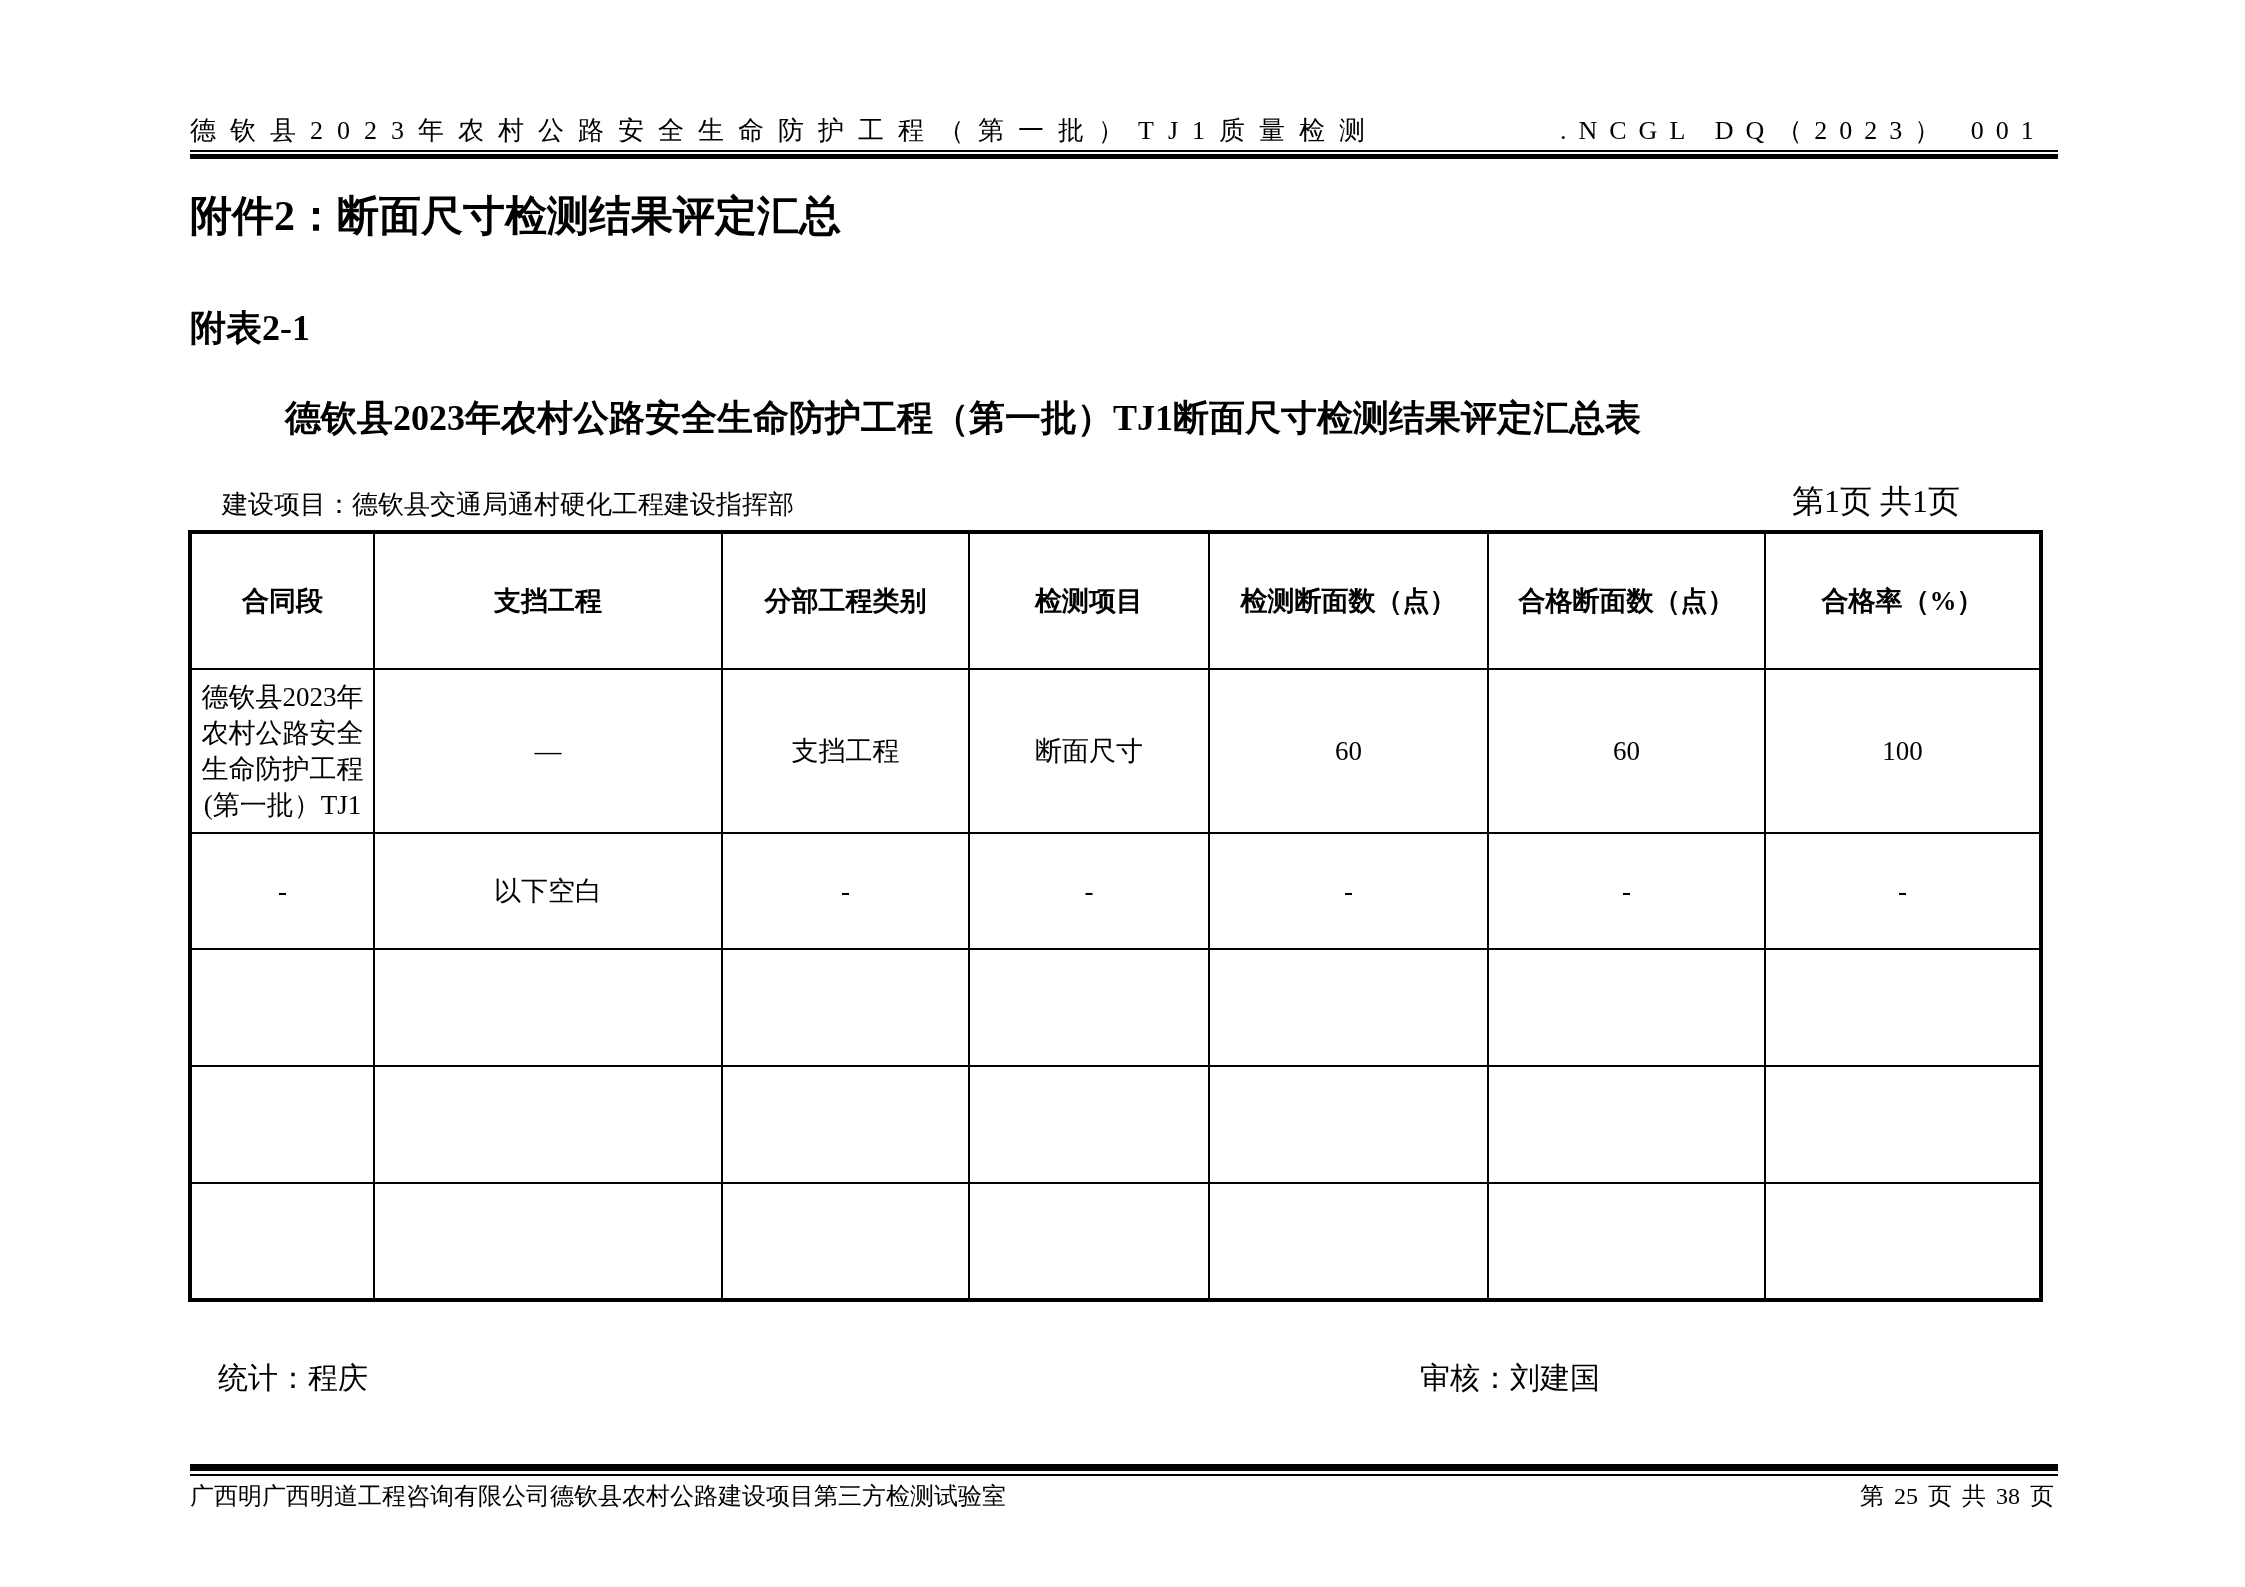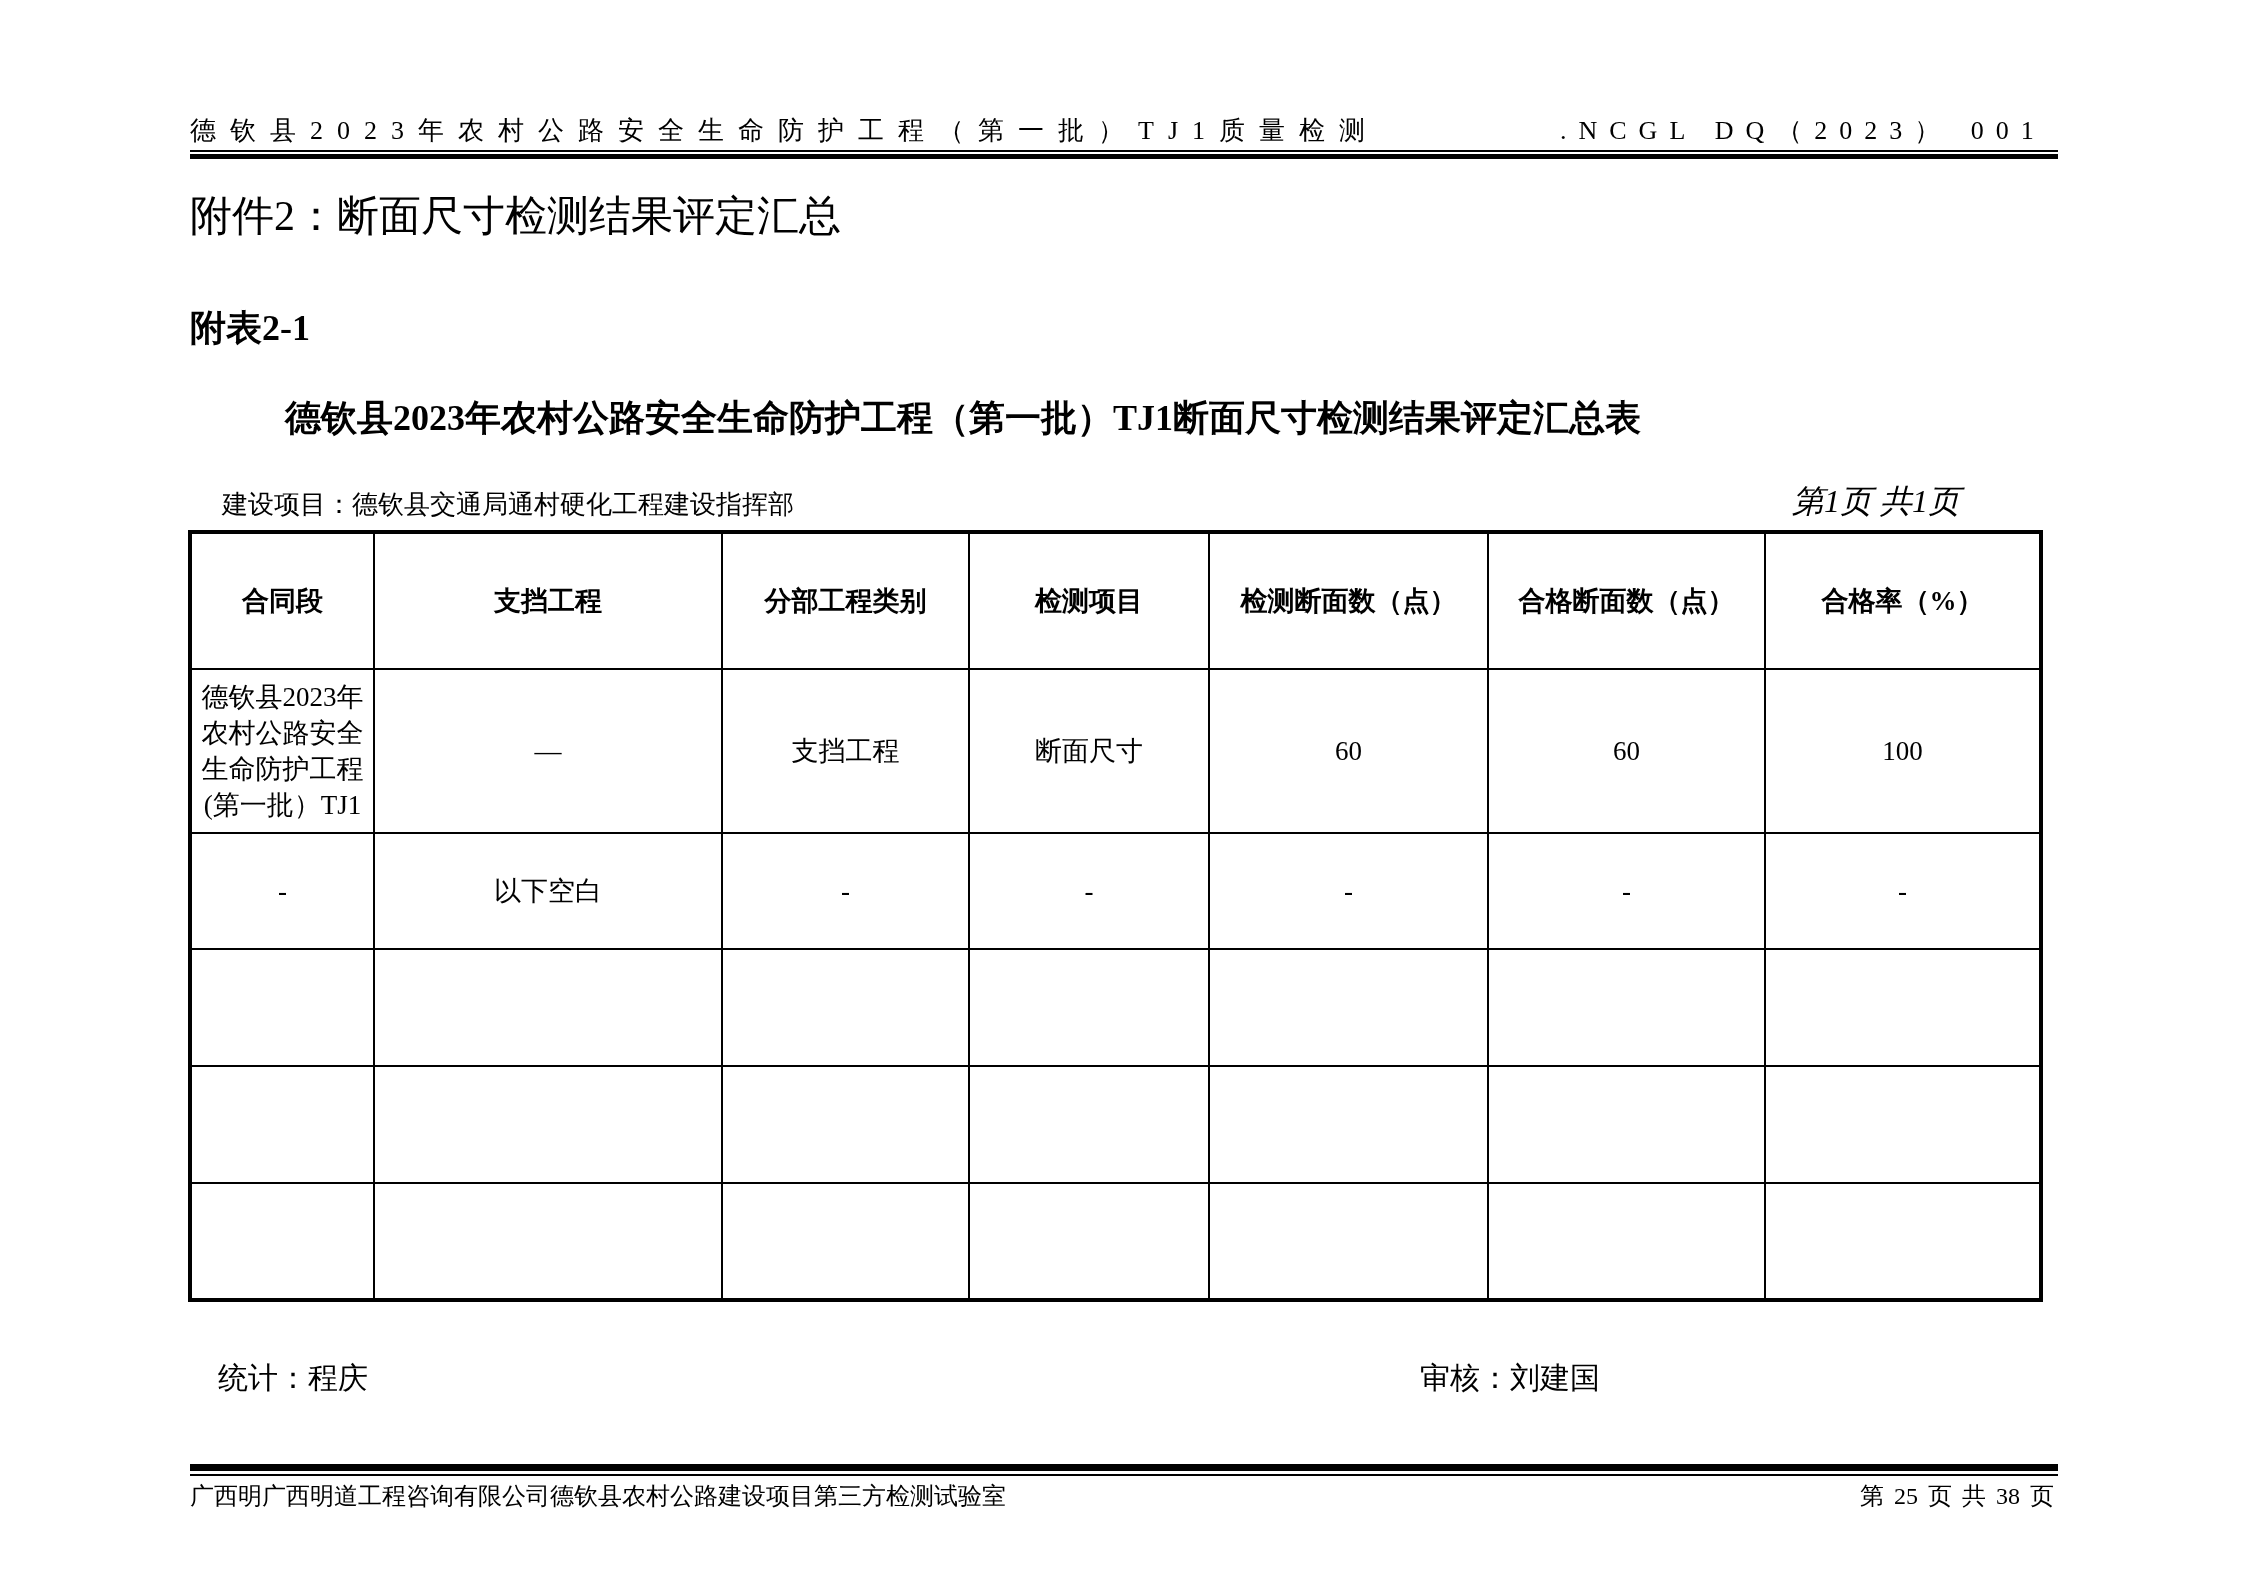--- a/index.html
+++ b/index.html
@@ -1,24 +1,24 @@
 <!DOCTYPE html>
 <html><head>
 <meta charset="utf-8">
 <style>
   html, body { margin:0; padding:0; background:#ffffff; }
   body { width:2245px; height:1587px; position:relative; overflow:hidden; color:#000; font-family:"Liberation Serif","DejaVu Serif",serif; }
   .abs { position:absolute; }
   .hdr-text { top:116px; font-size:26px; letter-spacing:14px; white-space:nowrap; line-height:30px; }
   .rule { position:absolute; background:#000; }
-  .h1 { left:190px; top:190px; font-size:42px; font-weight:normal; line-height:52px; white-space:nowrap; }
+  .h1 { left:190px; top:190px; font-size:42px; font-weight:bold; line-height:52px; white-space:nowrap; }
   .h2 { left:190px; top:305px; font-size:36px; font-weight:bold; line-height:46px; white-space:nowrap; }
   .title { left:0; width:1926px; top:395px; text-align:center; font-size:36px; font-weight:bold; line-height:46px; white-space:nowrap; }
   .meta-left { left:222px; top:488px; font-size:26px; line-height:32px; font-family:"DejaVu Sans","Liberation Sans",sans-serif; white-space:nowrap; }
-  .meta-right { left:1792px; top:482px; font-size:32px; line-height:38px; white-space:nowrap;font-style:italic; }
+  .meta-right { left:1792px; top:482px; font-size:32px; line-height:38px; white-space:nowrap; }
   table.grid { position:absolute; left:188px; top:530px; border-collapse:collapse; border:4px solid #000; table-layout:fixed; }
   table.grid td, table.grid th { border:2px solid #000; text-align:center; vertical-align:middle; padding:0; font-size:27px; line-height:36px; }
   table.grid th { font-weight:bold; }
   .sig { top:1360px; font-size:30px; line-height:36px; font-family:"DejaVu Sans","Liberation Sans",sans-serif; white-space:nowrap;margin-left:28px; }
   .foot { top:1482px; font-size:24px; line-height:28px; white-space:nowrap;text-align:right; }
 </style>
 </head>
 <body>
 
 <div class="abs hdr-text" style="left:190px;">德钦县2023年农村公路安全生命防护工程（第一批）TJ1质量检测</div>

